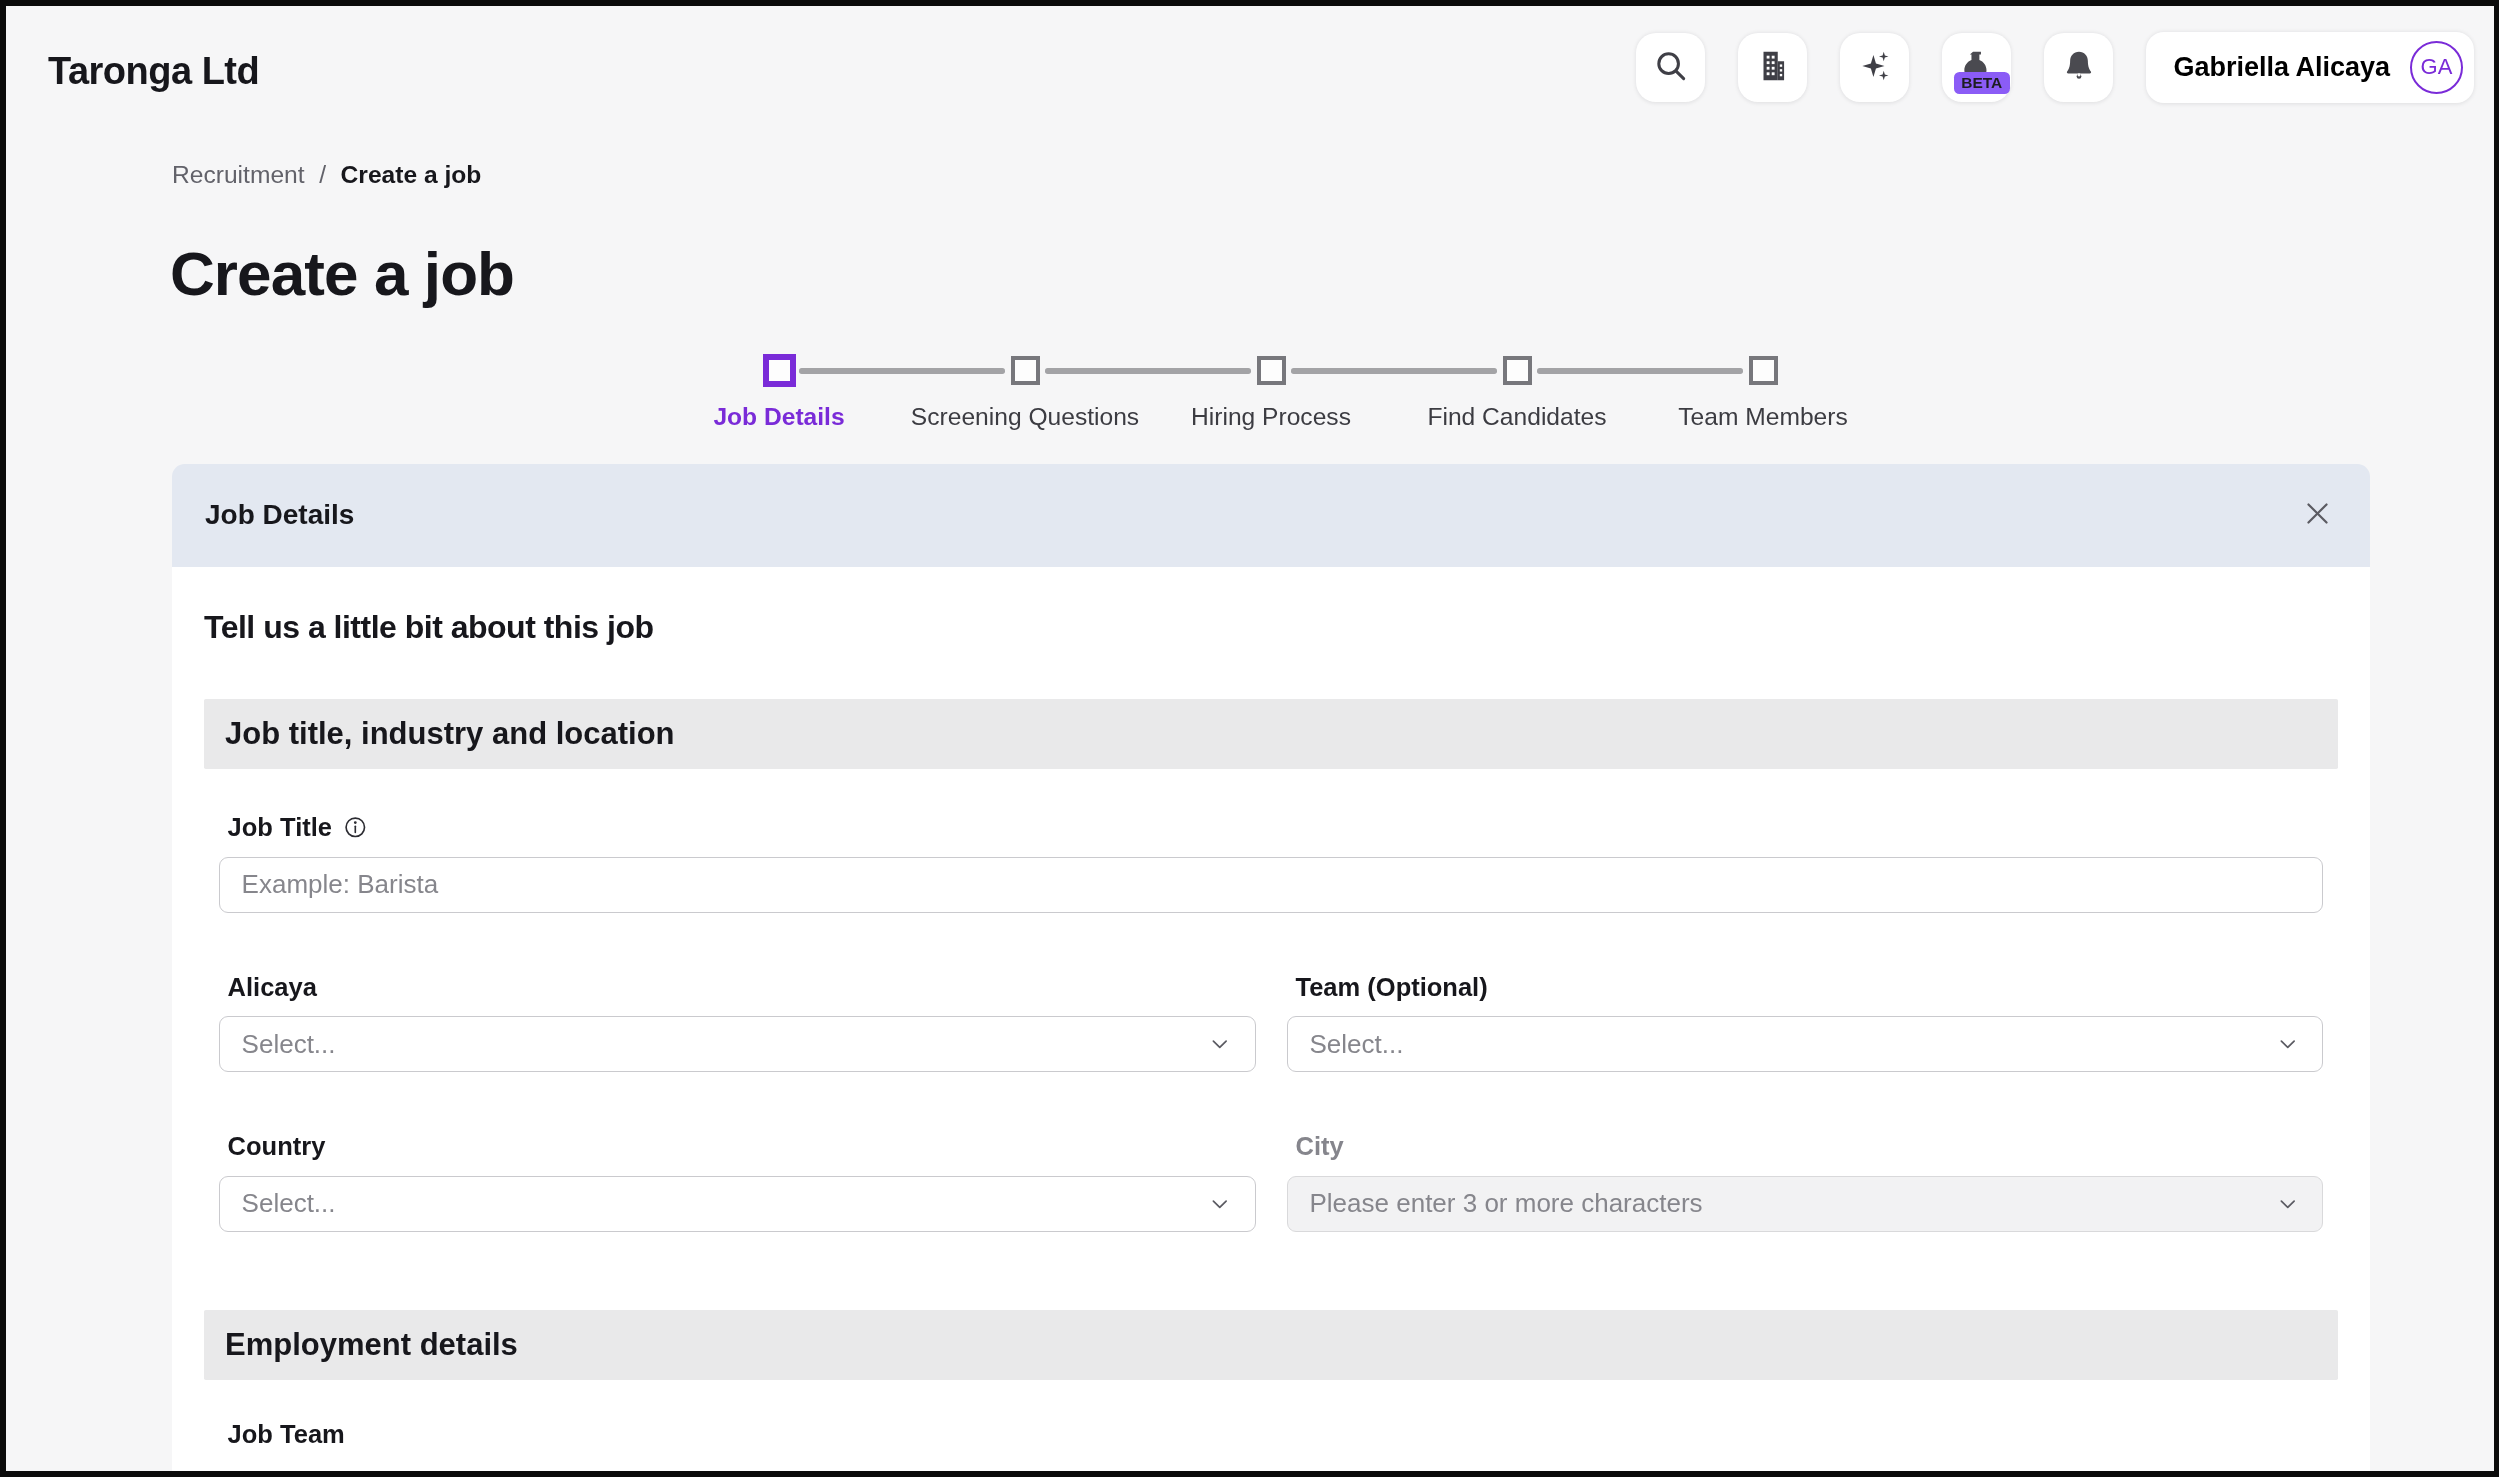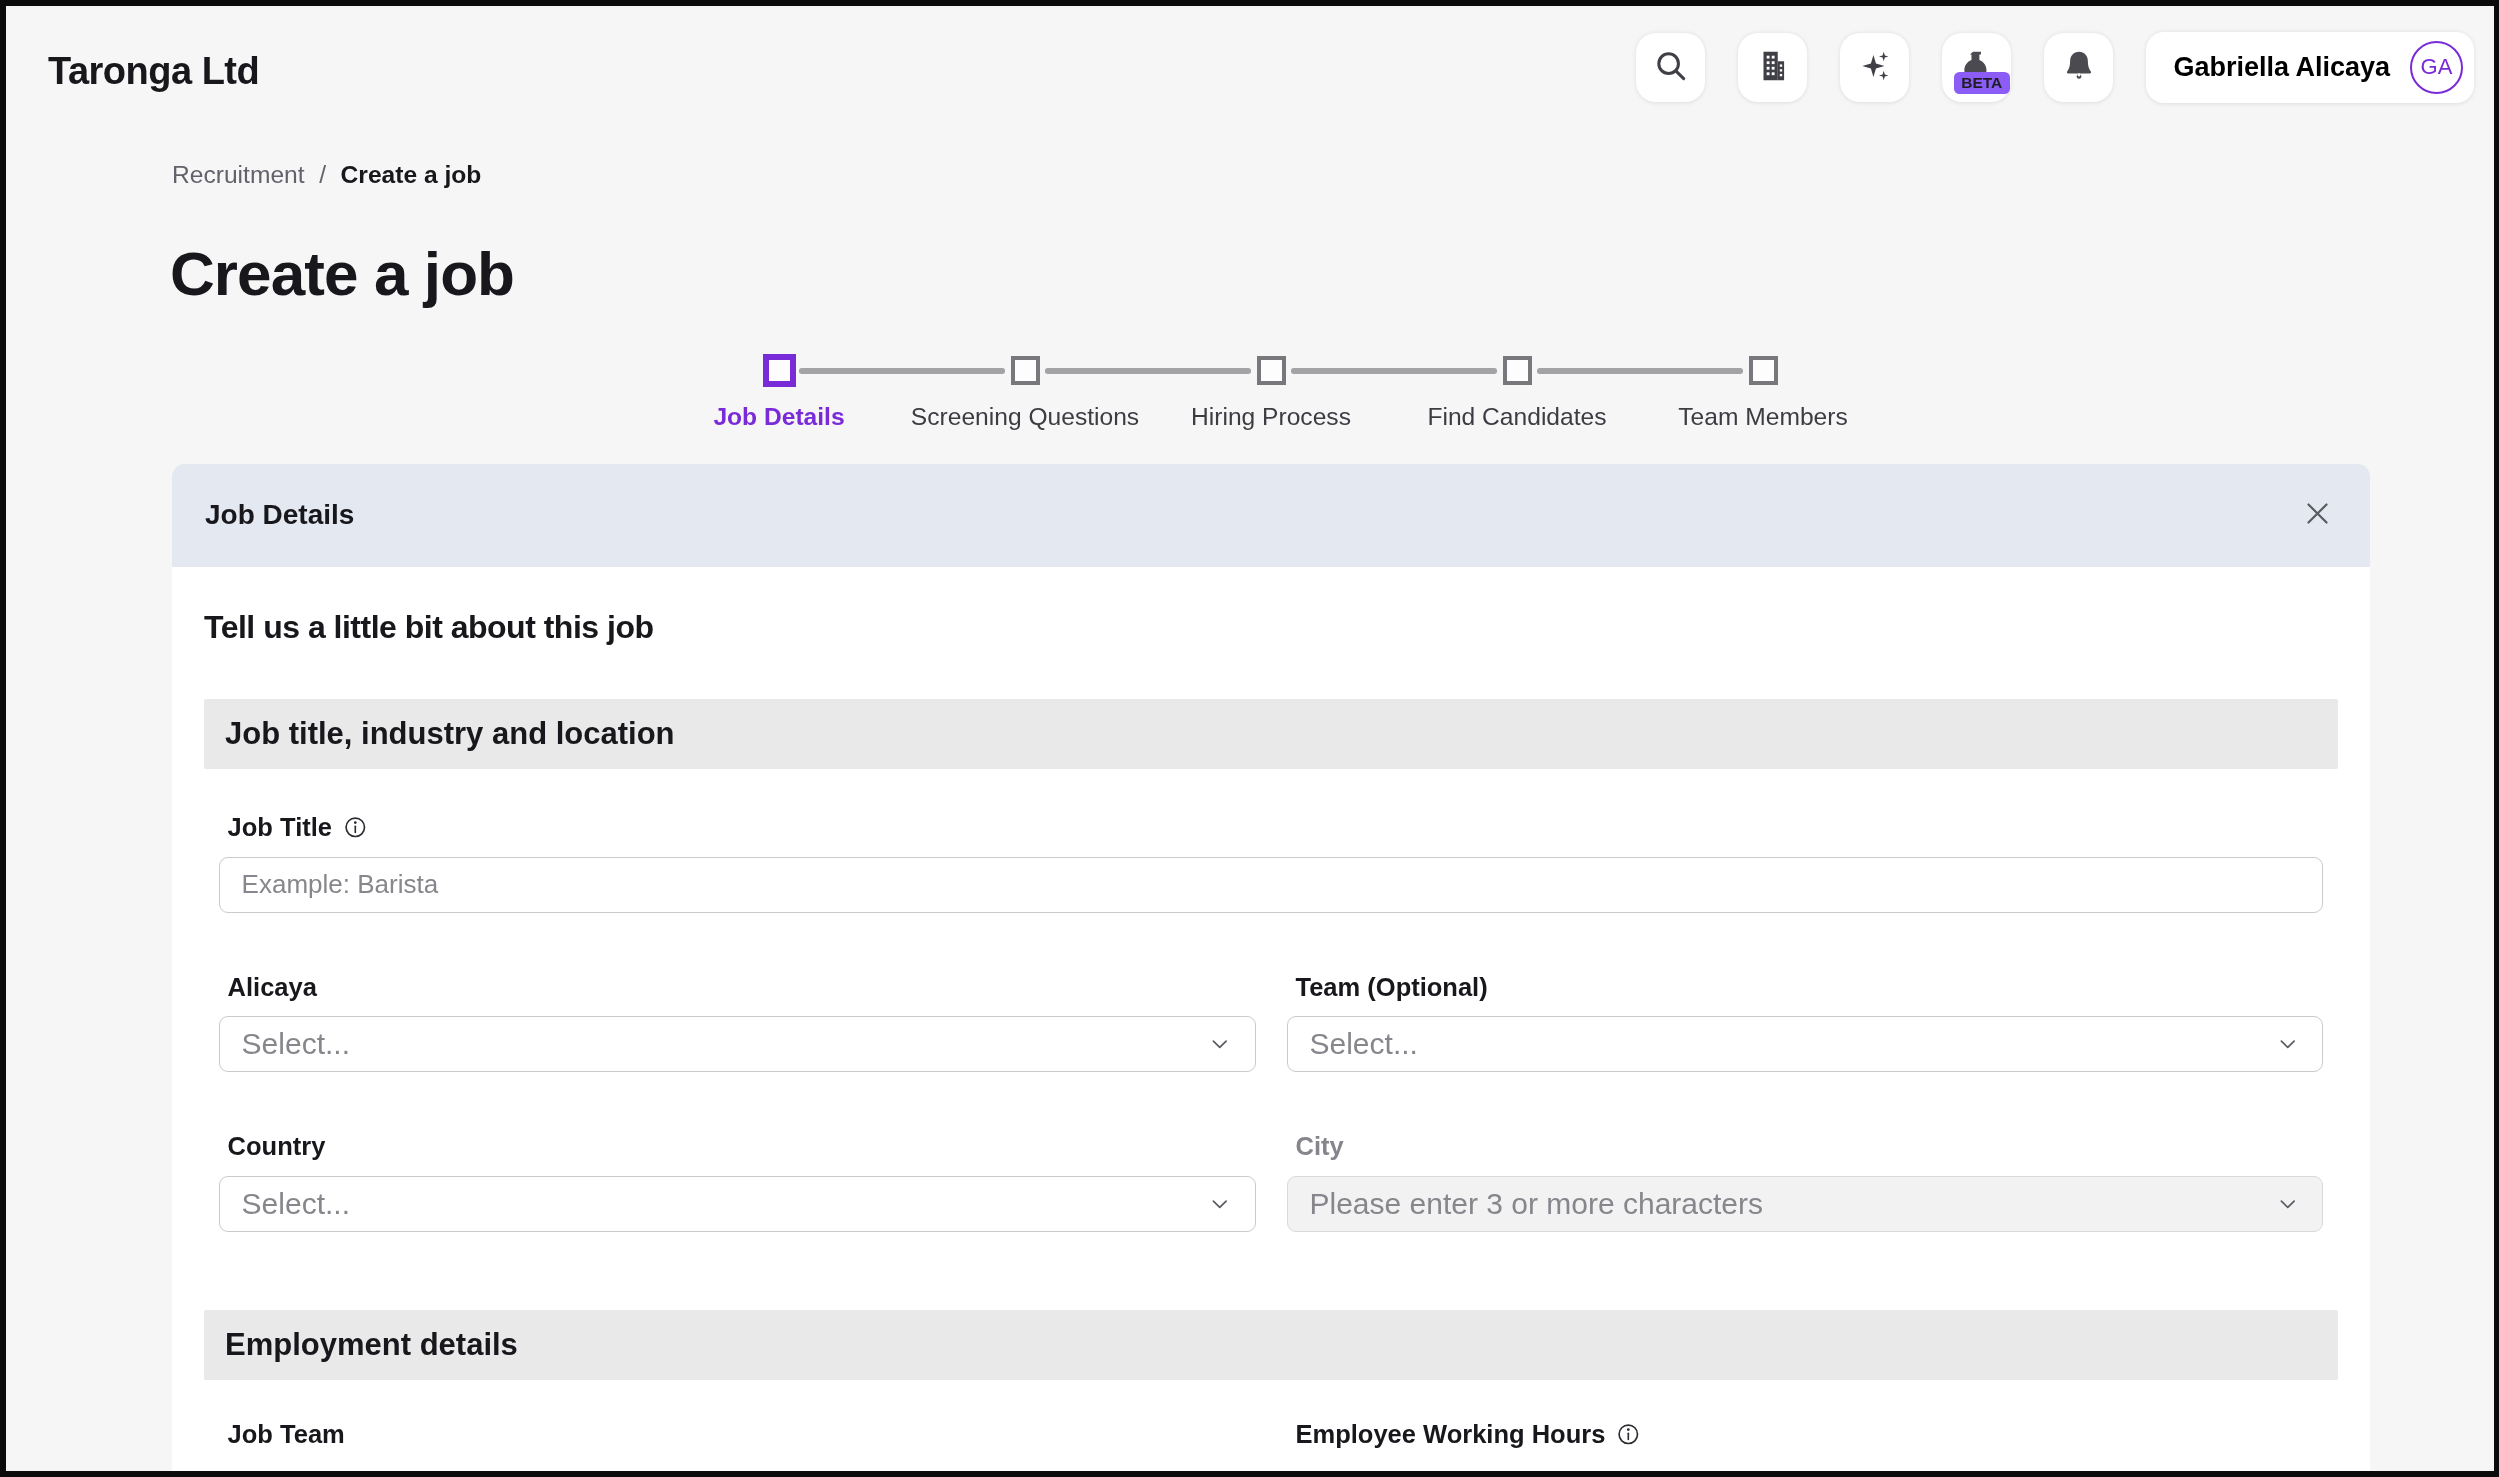--- a/index.html
+++ b/index.html
@@ -106,21 +106,21 @@
     font-family:"Liberation Sans", sans-serif; background:#fff;
   }
   .text-input::placeholder { color:#86868c; }
 
   .mt-48 { margin-top:44px; }
   .row { display:grid; grid-template-columns:1fr 1fr; column-gap:31px; margin-top:60px; }
 
   .select {
     margin-top:14.6px; height:56px; border:1.8px solid #cacace; border-radius:9px;
     background:#fff; display:flex; align-items:center; justify-content:space-between;
-    padding:0 22px; font-size:30px; color:#86868c; cursor:pointer;
+    padding:0 22px; font-size:26px; color:#86868c; cursor:pointer;
   }
   .select .chevron svg { width:25.5px; height:25.5px; display:block; }
   .select.disabled { background:#f2f2f3; border-color:#d9d9db; cursor:default; }
 
   .labels-row { display:grid; grid-template-columns:1fr 1fr; column-gap:31px; margin-top:40px; }
 </style>
 </head>
 <body>
 
 <header class="topbar">
@@ -325,27 +325,17 @@
 
     <div class="section-bar" style="margin-top:78px;">
       <span class="section-title">Employment details</span>
     </div>
 
     <div class="fields">
       <div class="labels-row">
         <div class="field-label">
           <span>Job Team</span>
         </div>
-        <div class="field-label">
-          <span>Employee Working Hours</span>
-          <span class="info-icon">
-            <svg viewBox="0 0 24 24" fill="none" stroke="#2c2c32" stroke-width="1.6">
-              <circle cx="12" cy="12" r="9"></circle>
-                <line x1="12" y1="11" x2="12" y2="17" stroke-linecap="round"></line>
-                <circle cx="12" cy="7.4" r="0.6" fill="#2c2c32"></circle>
-            </svg>
-          </span>
-        </div>
       </div>
     </div>
   </div>
 </section>
 
 
 </body></html>

